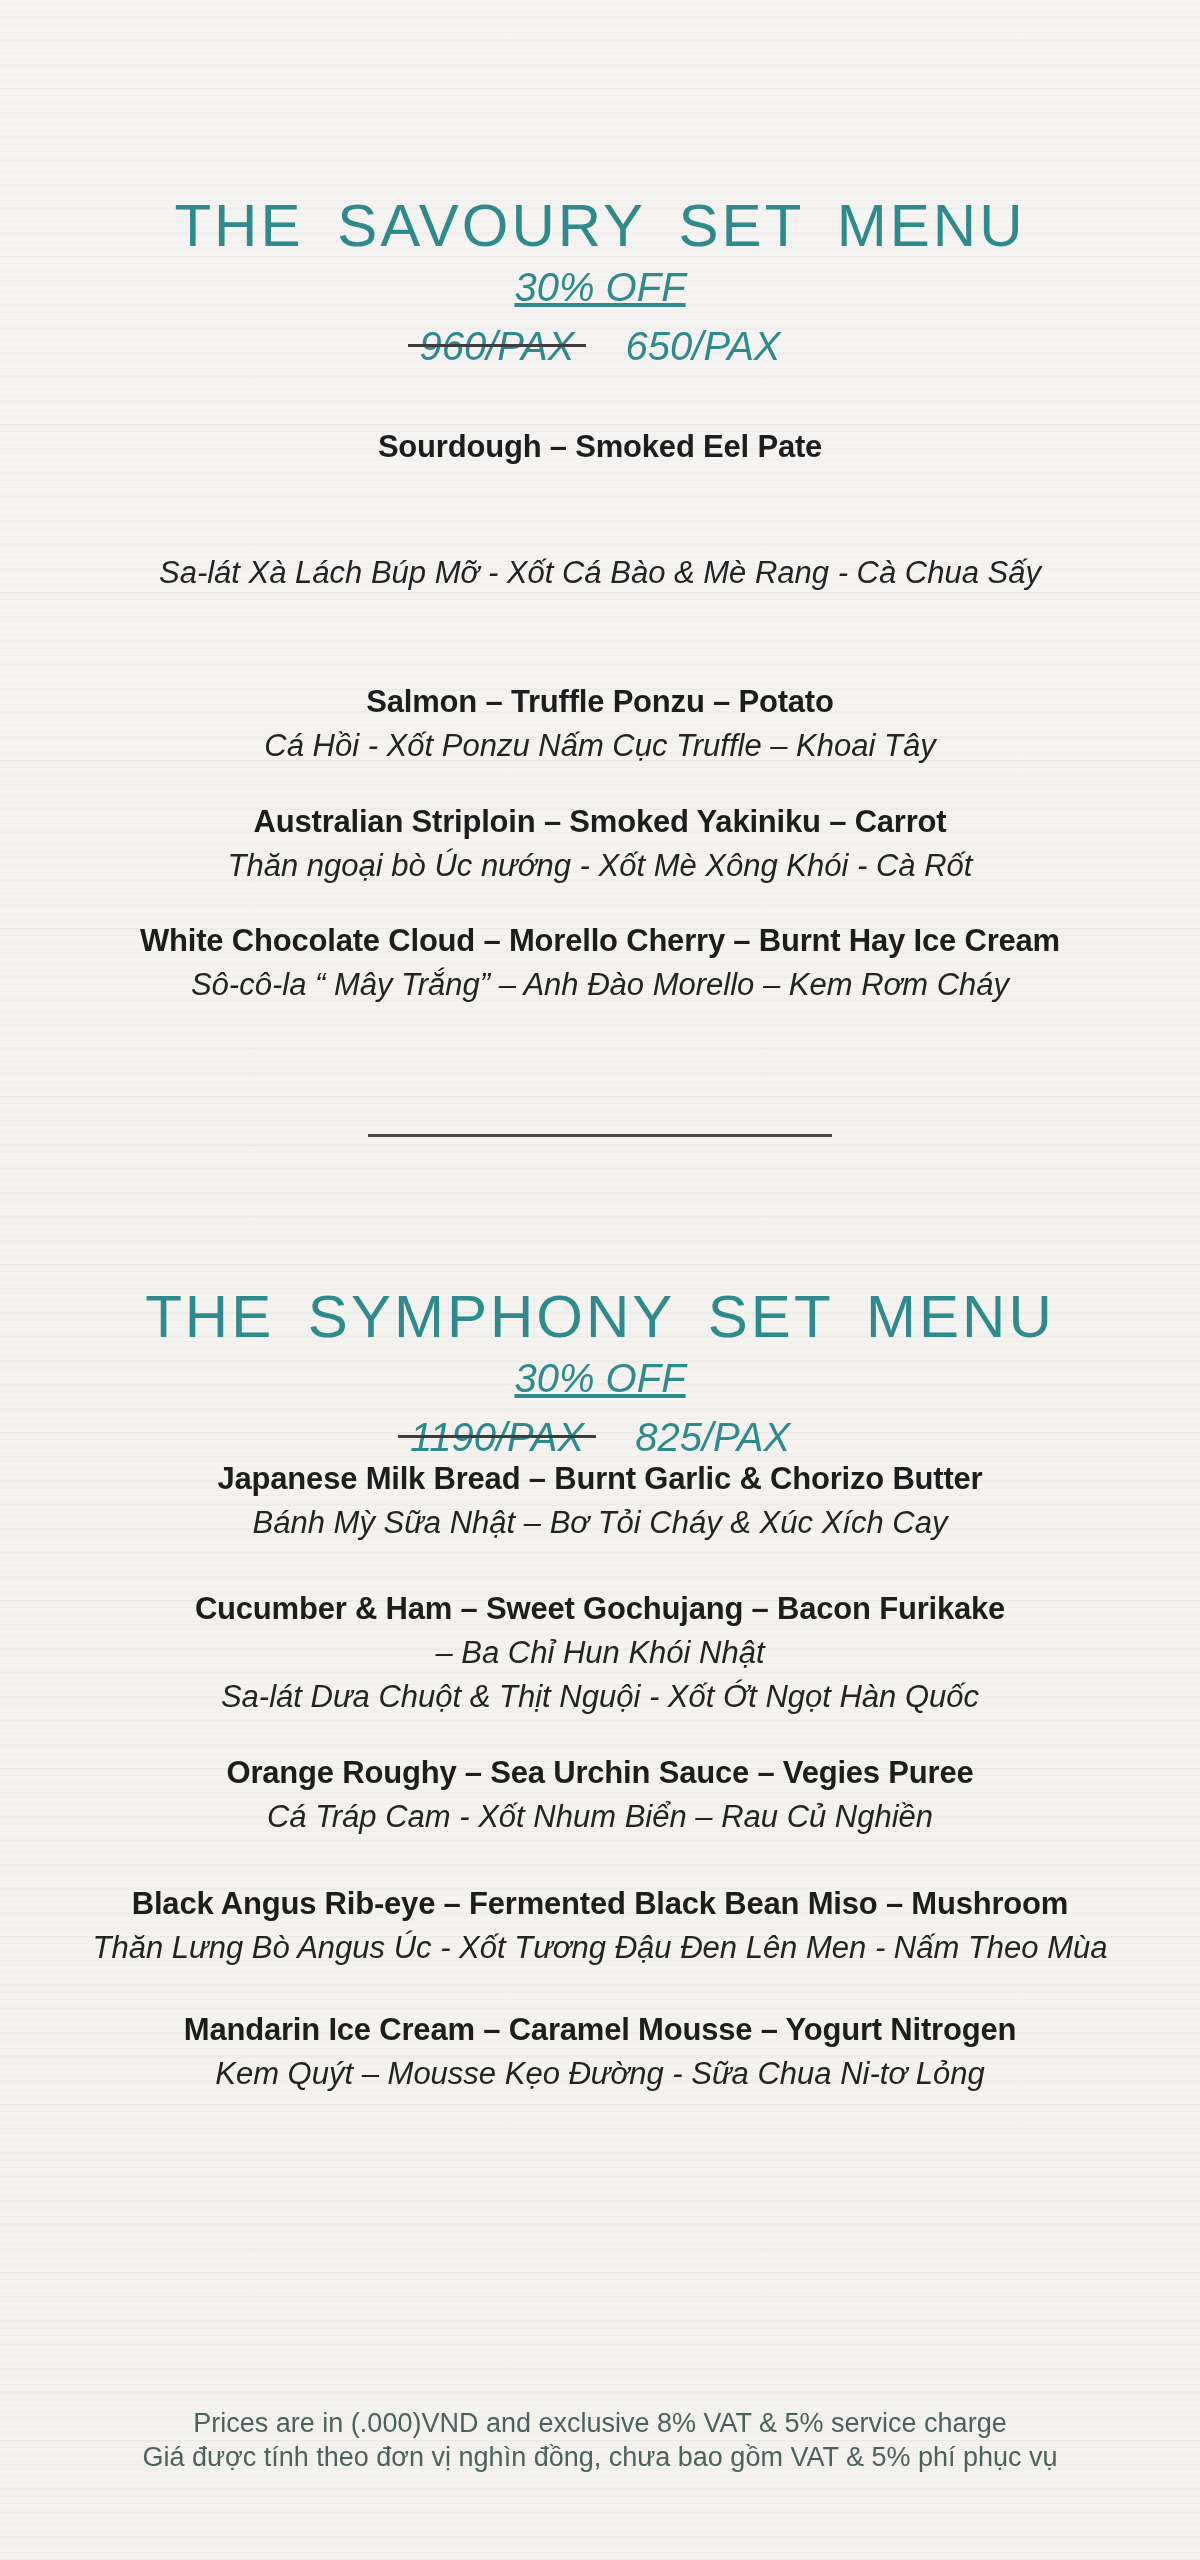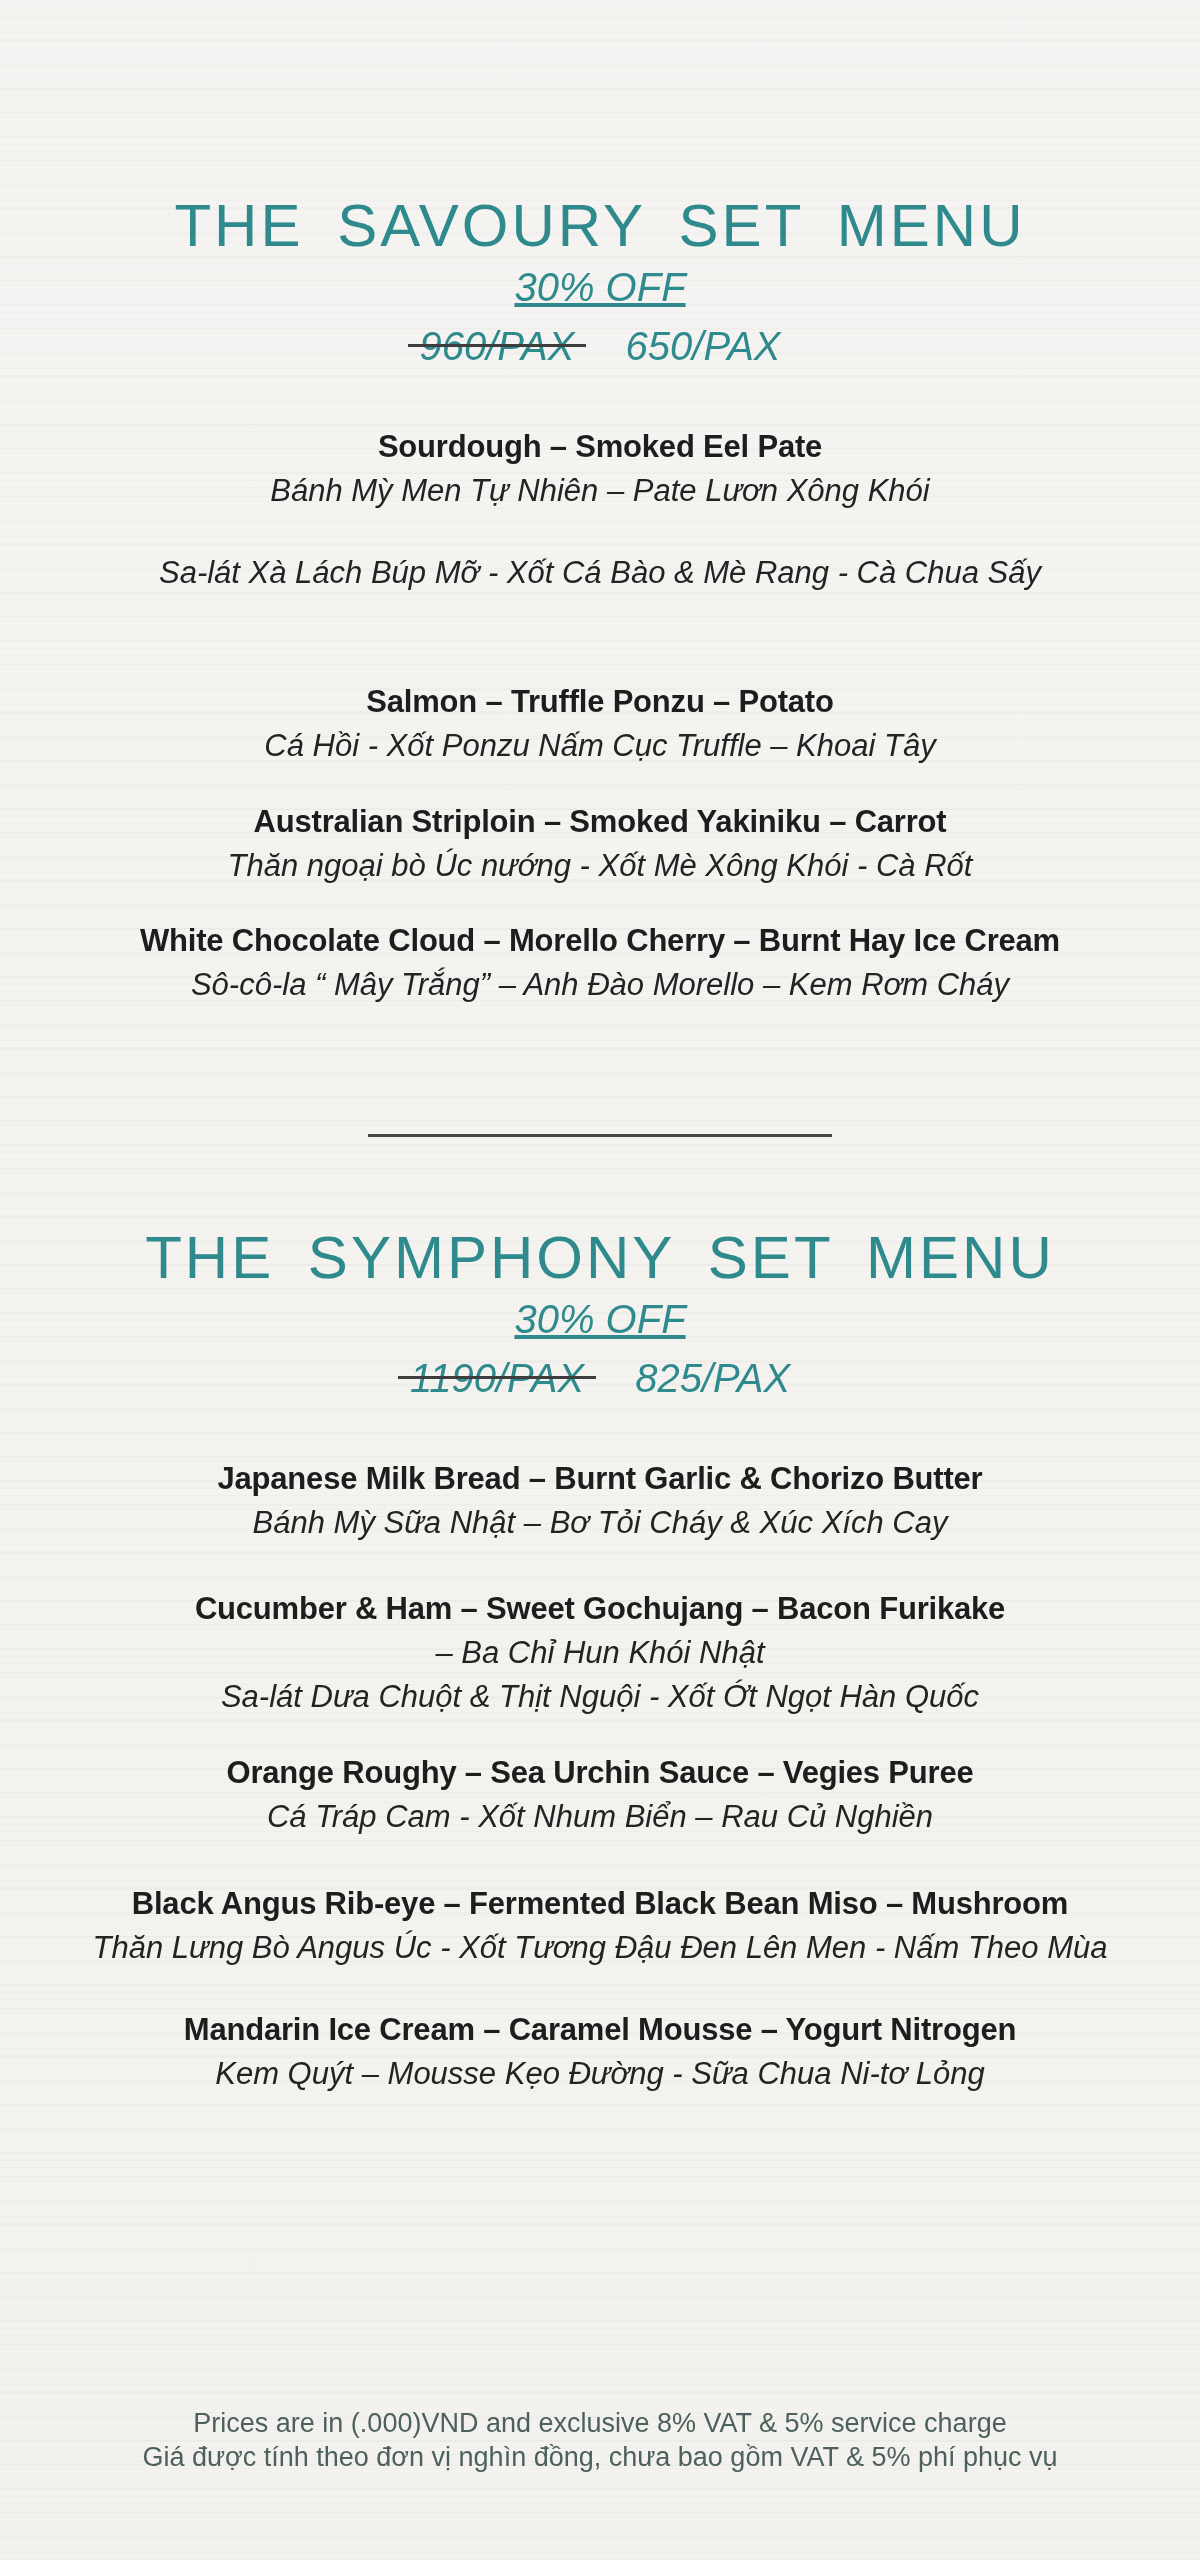--- a/index.html
+++ b/index.html
@@ -100,21 +100,21 @@
     line-height: 34px;
     color: #4c615d;
   }
   
   .header-savoury  { top: 190px; }
   .course-s1 { top: 425px; }
   .course-s2 { top: 551px; }
   .course-s3 { top: 680px; }
   .course-s4 { top: 800px; }
   .course-s5 { top: 919px; }
-  .header-symphony { top: 1222px; }
+  .header-symphony { top: 1281px; }
   .course-y1 { top: 1457px; }
   .course-y2 { top: 1587px; }
   .course-y3 { top: 1751px; }
   .course-y4 { top: 1882px; }
   .course-y5 { top: 2008px; }
   .footer    { top: 2406px; }
 </style>
 </head>
 <body>
 
@@ -124,21 +124,20 @@
     <h1 class="menu-title">THE SAVOURY SET MENU</h1>
     <div class="promo">30% OFF</div>
     <div class="prices">
       <span class="price-old">960/PAX</span>
       <span class="price-new">650/PAX</span>
     </div>
   </section>
 
   <section class="block course course-s1">
     <div class="en">Sourdough – Smoked Eel Pate</div>
-    <div class="vi">Bánh Mỳ Men Tự Nhiên – Pate Lươn Xông Khói</div>
   </section>
 
   <section class="block course course-s2">
     <div class="vi">Sa-lát Xà Lách Búp Mỡ - Xốt Cá Bào &amp; Mè Rang - Cà Chua Sấy</div>
   </section>
 
   <section class="block course course-s3">
     <div class="en">Salmon – Truffle Ponzu – Potato</div>
     <div class="vi">Cá Hồi - Xốt Ponzu Nấm Cục Truffle – Khoai Tây</div>
   </section>

